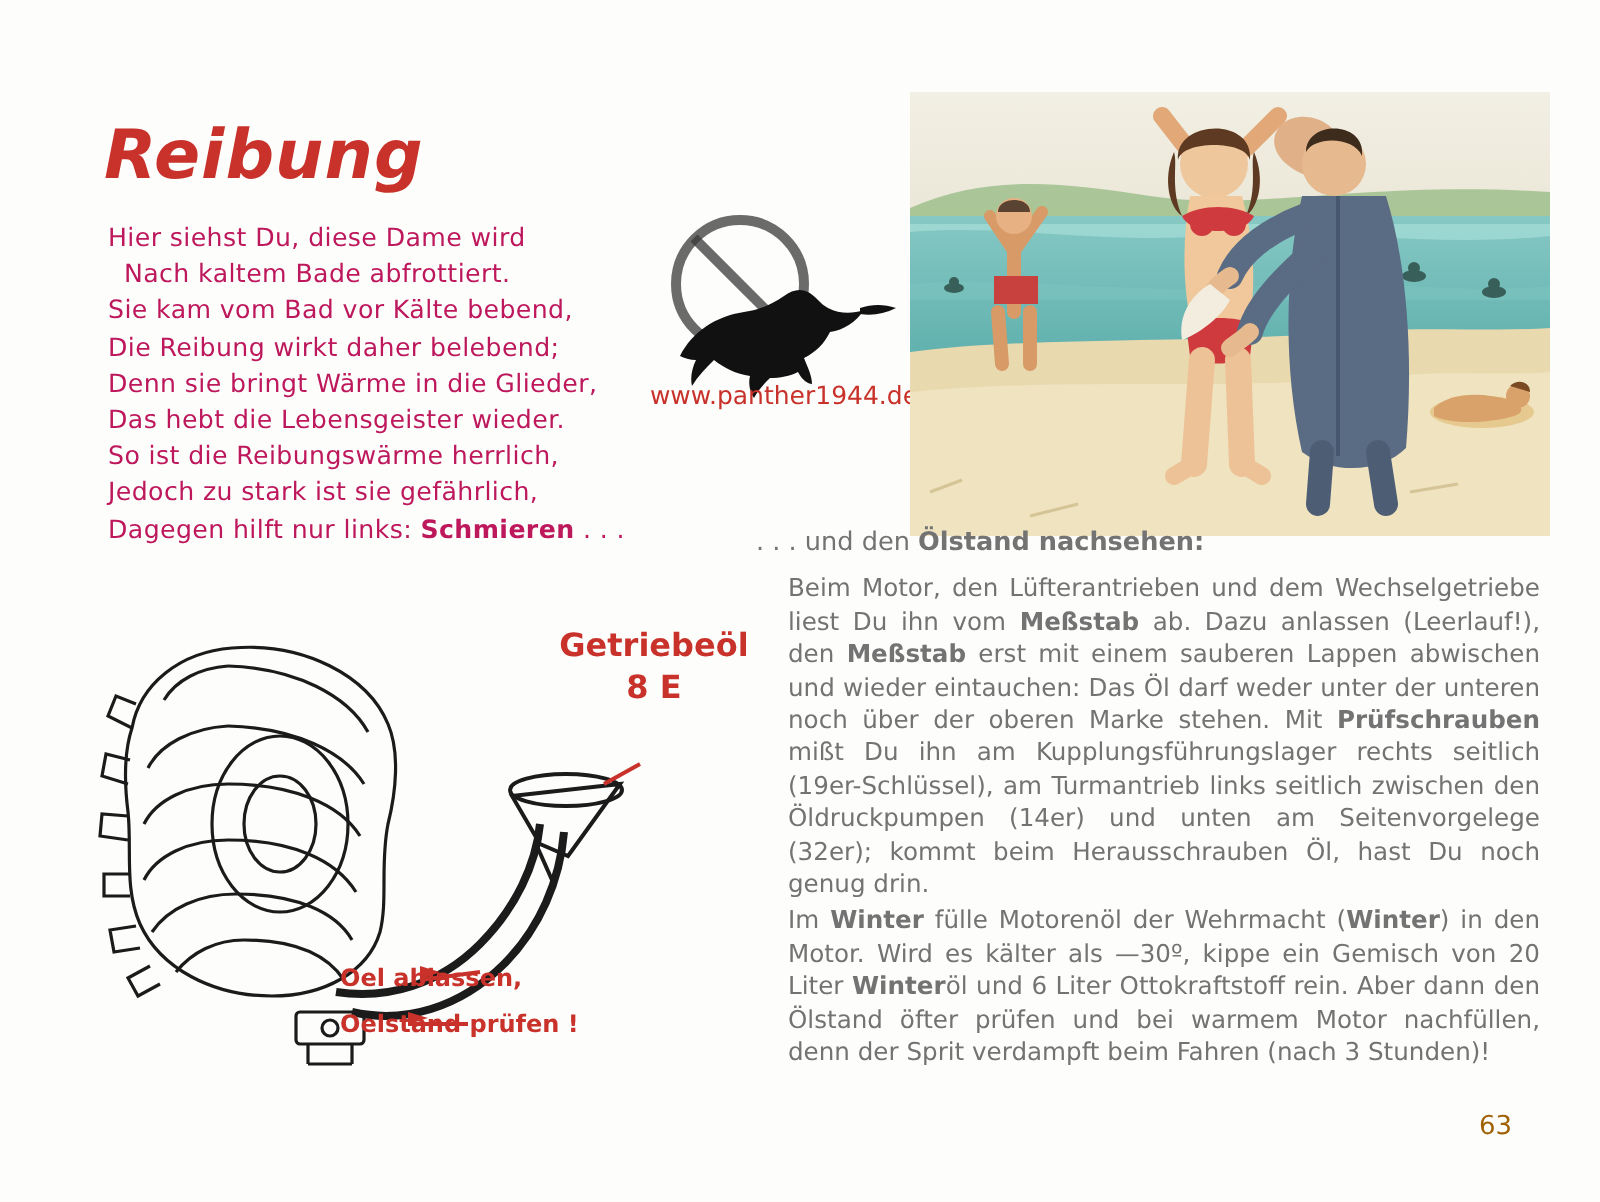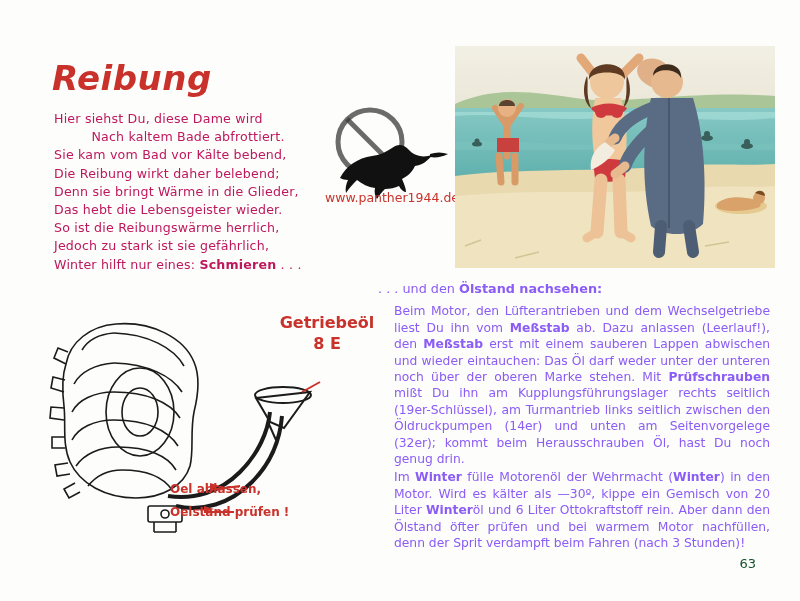--- a/index.html
+++ b/index.html
@@ -40,21 +40,21 @@
     left: 54px;
     top: 110px;
     width: 260px;
     font-family: "DejaVu Sans", sans-serif;
     font-size: 12.6px;
     line-height: 18.2px;
     color: #be185d;
     letter-spacing: 0.2px;
   }
   .poem .line { white-space: nowrap; }
-  .poem .line.indent { padding-left: 8px; text-align: center; }
+  .poem .line.indent { padding-left: 8px; }
   .poem b { font-weight: bold; }
 
   
   .logo {
     position: absolute;
     left: 322px;
     top: 100px;
     width: 130px;
     height: 110px;
   }
@@ -77,27 +77,27 @@
     top: 46px;
     width: 320px;
     height: 222px;
     overflow: hidden;
   }
 
   
   .right-col {
     position: absolute;
     left: 378px;
-    top: 281px;
+    top: 264px;
     width: 392px;
     font-family: "DejaVu Sans", sans-serif;
     font-size: 12.3px;
     line-height: 16.4px;
     text-align: justify;
-    color: #8b5cf6;
+    color: #737373;
   }
   .right-col .lead {
     margin-bottom: 6px;
     font-size: 12.8px;
   }
   .right-col .lead b { font-weight: bold; }
   .right-col p { margin: 0 0 2px 16px; }
   .right-col b { font-weight: bold; }
 
   
@@ -131,40 +131,40 @@
     line-height: 23px;
   }
 
   
   .page-number {
     position: absolute;
     right: 44px;
     bottom: 30px;
     font-family: "DejaVu Sans", sans-serif;
     font-size: 13px;
-    color: #14532d;
+    color: #a16207;
   }
 </style>
 </head>
 <body>
 
 <div class="page">
 
   <div class="title">Reibung</div>
 
   <div class="poem">
     <div class="line">Hier siehst Du, diese Dame wird</div>
     <div class="line indent">Nach kaltem Bade abfrottiert.</div>
     <div class="line">Sie kam vom Bad vor Kälte bebend,</div>
     <div class="line">Die Reibung wirkt daher belebend;</div>
     <div class="line">Denn sie bringt Wärme in die Glieder,</div>
     <div class="line">Das hebt die Lebensgeister wieder.</div>
     <div class="line">So ist die Reibungswärme herrlich,</div>
     <div class="line">Jedoch zu stark ist sie gefährlich,</div>
-    <div class="line"><span>Winter hilft nur eines: </span><b>Schmieren</b><span> . . .</span></div>
+    <div class="line"><span>Dagegen hilft nur links: </span><b>Schmieren</b><span> . . .</span></div>
   </div>
 
   <div class="logo">
     <svg width="130" height="110" viewBox="0 0 130 110" xmlns="http://www.w3.org/2000/svg">
       <g>
         <circle cx="48" cy="42" r="32" fill="none" stroke="#3a3a3a" stroke-width="5" opacity="0.75"></circle>
         <line x1="25" y1="19" x2="71" y2="65" stroke="#3a3a3a" stroke-width="5" opacity="0.75"></line>
       </g>
       <g fill="#111">
         <path d="M18 78 C24 66 36 58 50 56 C58 55 64 52 70 48 C74 45 78 44 82 46

